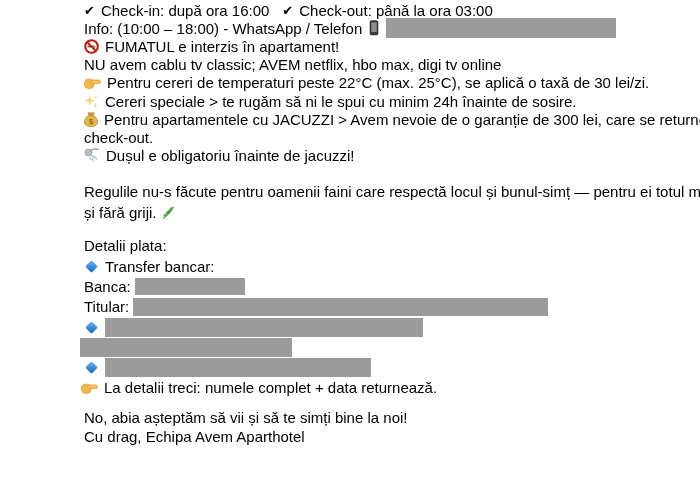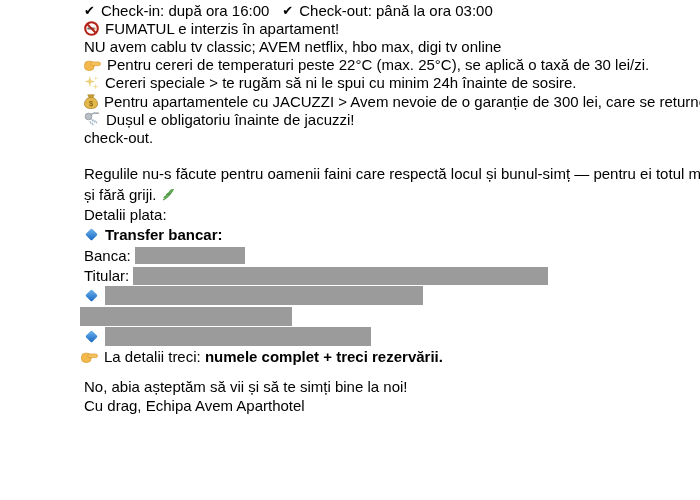--- a/index.html
+++ b/index.html
@@ -6,30 +6,30 @@
   body{
     width:700px;height:500px;background:#ffffff;overflow:hidden;
     font-family:"Liberation Sans","DejaVu Sans",sans-serif;
     font-size:15px;color:#000;
   }
   .doc{padding:1px 14px 0 84px;}
   .ln{display:flex;align-items:center;white-space:pre;}
   .sec-rules .ln{height:18.2px;}
   .sec-note{margin-top:16px;}
   .sec-note .ln{height:21px;}
-  .sec-pay{}
+  .sec-pay{margin-top:13px;}
   .sec-pay .ln{height:20.3px;}
   .sec-close{margin-top:10px;}
   .sec-close .ln{height:19px;}
   .ico{display:inline-flex;align-items:center;justify-content:center;margin-right:6px;flex:0 0 auto;}
   .ico svg{display:block;}
   .check{font-family:"DejaVu Sans",sans-serif;font-size:13px;margin-right:6px;flex:0 0 auto;}
   .gap{display:inline-block;width:13px;flex:0 0 auto;}
   .bar{background:#9b9b9b;flex:0 0 auto;}
-  .b{font-weight:bold;}
+  .b{font-weight:normal;}
   .diamond{
     width:9px;height:9px;transform:rotate(45deg);
     background:linear-gradient(135deg,#70b6ef 0%,#1565c0 100%);
     border-radius:1.5px;margin:0 9px 0 3px;flex:0 0 auto;
   }
 </style>
 </head>
 <body>
 
 <div class="doc">
@@ -37,20 +37,30 @@
   <div class="sec-rules">
 
     <div class="ln">
       <span class="check">✔</span>
       <span>Check-in: după ora 16:00</span>
       <span class="gap"></span>
       <span class="check">✔</span>
       <span>Check-out: până la ora 03:00</span>
     </div>
 
+    <div class="ln">
+      <span>Info: (10:00 – 18:00) - WhatsApp / Telefon</span>
+      <span class="ico" style="margin:0 6px 0 6px;">
+        <svg width="12" height="16" viewBox="0 0 12 16">
+          <rect x="2" y="0.6" width="8" height="14.4" rx="1.6" fill="#3a3a3a" stroke="#1f1f1f" stroke-width="0.5"></rect>
+          <rect x="3.3" y="2.4" width="5.4" height="9.6" fill="#8d8d8d"></rect>
+        </svg>
+      </span>
+      <span class="bar" style="width:230px;height:20px;"></span>
+    </div>
 
     <div class="ln">
       <span class="ico">
         <svg width="15" height="15" viewBox="0 0 15 15">
           <circle cx="7.5" cy="7.5" r="6.3" fill="#ffffff" stroke="#b42318" stroke-width="2.1"></circle>
           <rect x="3.4" y="6.5" width="7" height="2.1" rx="0.5" fill="#6b6b6b"></rect>
           <rect x="10.1" y="6.5" width="1.4" height="2.1" fill="#c98f4e"></rect>
           <line x1="3.3" y1="3.3" x2="11.7" y2="11.7" stroke="#b42318" stroke-width="2"></line>
         </svg>
       </span>
@@ -86,42 +96,42 @@
 
     <div class="ln">
       <span class="ico">
         <svg width="14" height="15" viewBox="0 0 14 15">
           <path d="M5 3.6 L3.8 0.8 L10.2 0.8 L9 3.6 Z" fill="#caa23a" stroke="#a87b1f" stroke-width="0.6"></path>
           <path d="M7 3.4 C 11.4 3.4 13.5 6.9 13.5 9.9 C 13.5 12.9 11 14.5 7 14.5 C 3 14.5 0.5 12.9 0.5 9.9 C 0.5 6.9 2.6 3.4 7 3.4 Z" fill="#e3b84a" stroke="#a87b1f" stroke-width="0.7"></path>
           <text x="7" y="11.6" font-size="7.5" text-anchor="middle" fill="#8a6516" font-weight="bold" font-family="Liberation Sans, sans-serif">$</text>
         </svg>
       </span>
       <span>Pentru apartamentele cu JACUZZI &gt; Avem nevoie de o garanție de 300 lei, care se returnează la</span>
+    </div>
+
+    <div class="ln">
+      <span>check-out.</span>
     </div>
 
     <div class="ln">
       <span class="ico">
         <svg width="16" height="15" viewBox="0 0 16 15">
           <path d="M6.5 2.6 L10.5 0.9 L14.2 1.3" stroke="#9aa1a8" stroke-width="1.5" fill="none" stroke-linecap="round"></path>
           <circle cx="4.5" cy="4.5" r="3.3" fill="#b9c0c6" stroke="#8a9299" stroke-width="0.8"></circle>
           <g stroke="#9fb6c9" stroke-width="1.1" stroke-linecap="round">
             <line x1="7.6" y1="7" x2="8.7" y2="9"></line>
             <line x1="9.6" y1="8" x2="10.7" y2="10"></line>
             <line x1="11.6" y1="9" x2="12.7" y2="11"></line>
             <line x1="6" y1="9.5" x2="7" y2="11.5"></line>
             <line x1="8.2" y1="11" x2="9.2" y2="13"></line>
           </g>
         </svg>
       </span>
       <span>Dușul e obligatoriu înainte de jacuzzi!</span>
     </div>
-
-    <div class="ln">
-      <span>check-out.</span>
-    </div>
   </div>
 
   <div class="sec-note">
     <div class="ln">
       <span>Regulile nu-s făcute pentru oamenii faini care respectă locul și bunul-simț — pentru ei totul merge lin</span>
     </div>
     <div class="ln">
       <span>și fără griji. </span>
       <span class="ico" style="margin:0;">
         <svg width="15" height="15" viewBox="0 0 15 15">
@@ -169,21 +179,21 @@
     </div>
 
     <div class="ln">
       <span class="ico" style="margin-left:-3px;">
         <svg width="17" height="13" viewBox="0 0 17 13">
           <rect x="0.5" y="3.2" width="9.6" height="9.2" rx="3.8" fill="#f3b94d" stroke="#d99b2b" stroke-width="0.7"></rect>
           <rect x="6.6" y="4" width="9.9" height="3.6" rx="1.8" fill="#f5c15e" stroke="#d99b2b" stroke-width="0.7"></rect>
         </svg>
       </span>
       <span>La detalii treci: </span>
-      <span class="b">numele complet + treci rezervării.</span>
+      <span class="b">numele complet + data returnează.</span>
     </div>
   </div>
 
   <div class="sec-close">
     <div class="ln">
       <span>No, abia așteptăm să vii și să te simți bine la noi!</span>
     </div>
     <div class="ln">
       <span>Cu drag, Echipa Avem Aparthotel</span>
     </div>

